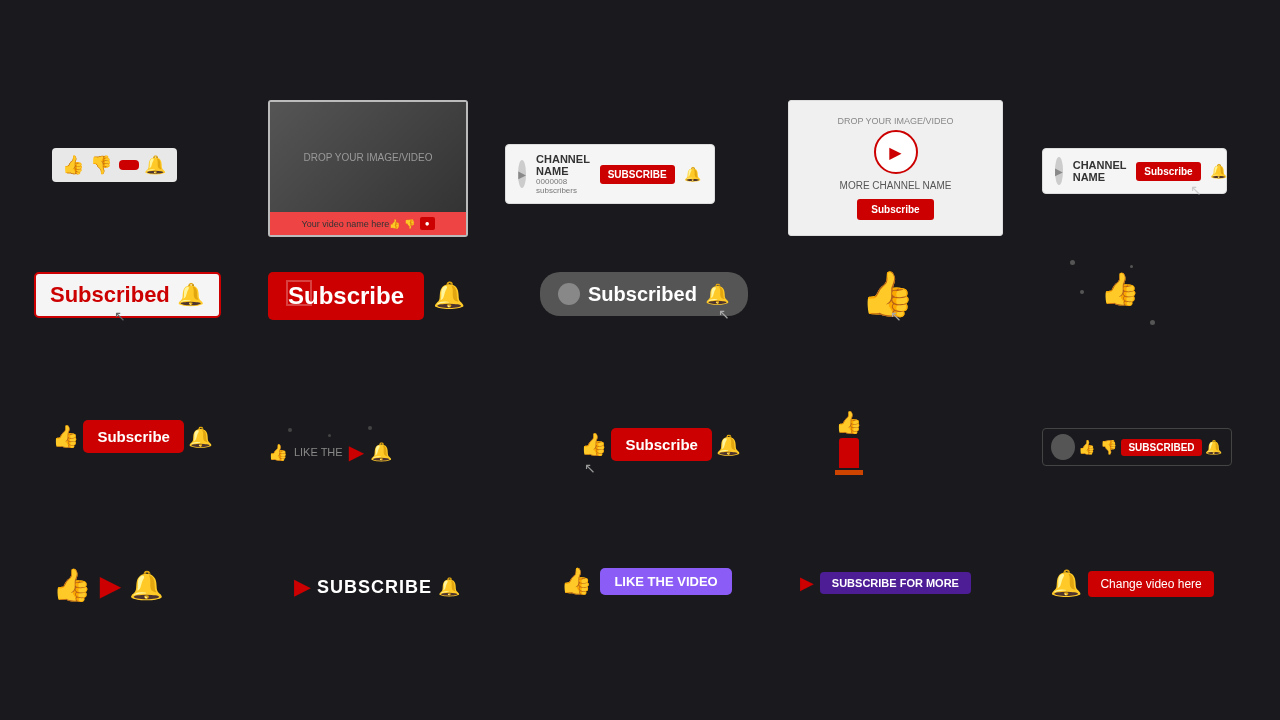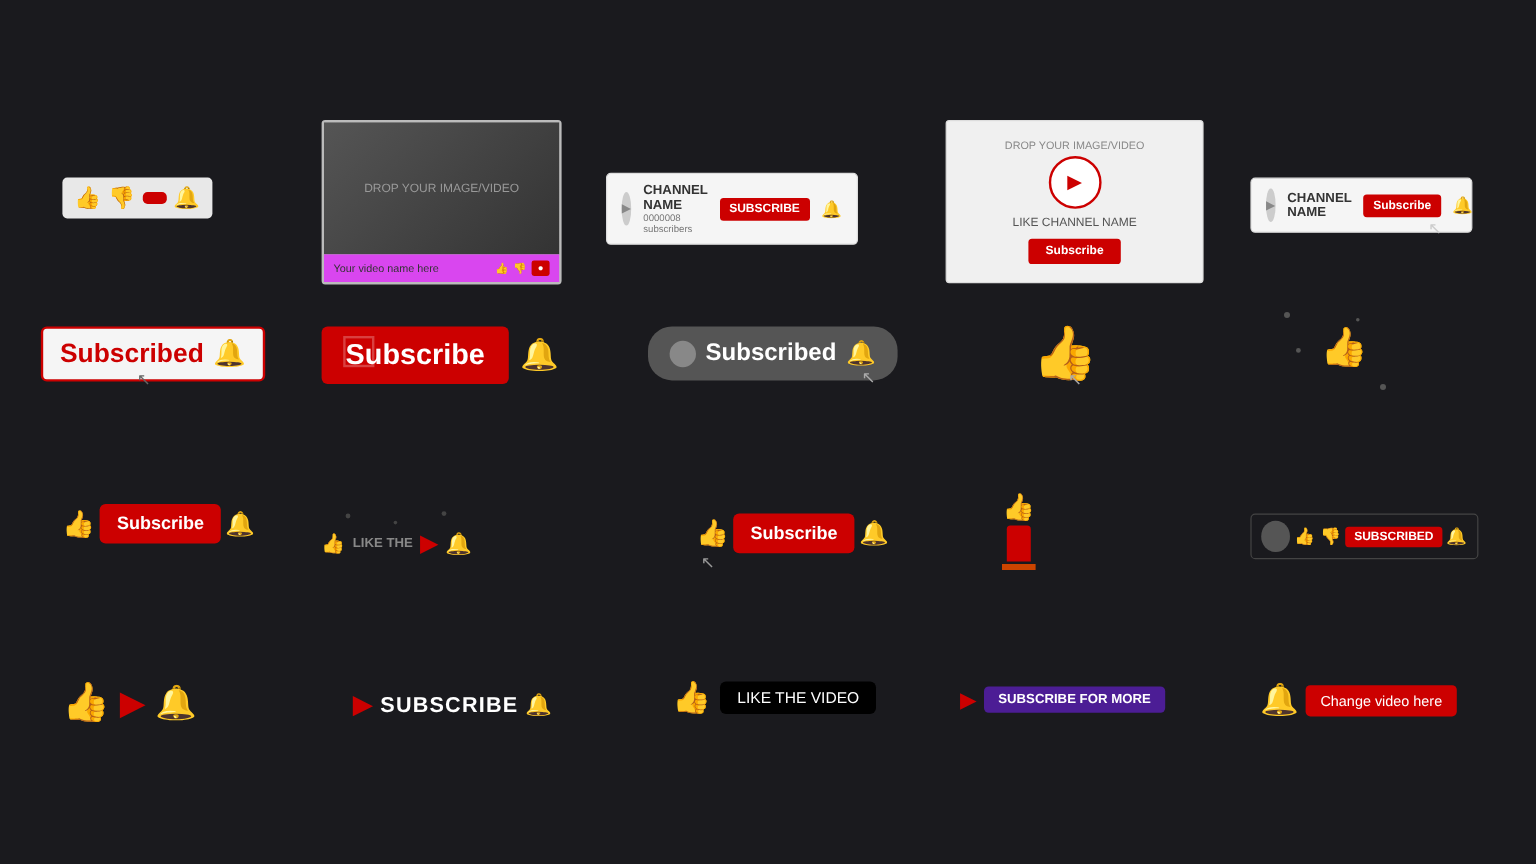--- a/index.html
+++ b/index.html
@@ -31,23 +31,23 @@
     .video-card {
       background: #ccc; border: 2px solid #bbb; border-radius: 3px;
       width: 200px; padding: 0;
     }
     .video-card-top {
       background: linear-gradient(135deg, #555 0%, #333 100%);
       height: 110px; display: flex; align-items: center; justify-content: center;
       color: #888; font-size: 11px; text-align: center;
     }
     .video-card-bottom {
-      background: #d946ef; padding: 5px 8px;
+      background: #ef4444; padding: 5px 8px;
       font-size: 9px; color: #333;
-      display: flex; align-items: center; justify-content: space-between;
+      display: flex; align-items: center; justify-content: center;
     }
     .video-bottom-icons { display: flex; gap: 4px; align-items: center; }
 
     
     .channel-bar {
       background: #f5f5f5; border: 1px solid #ddd; border-radius: 4px;
       display: flex; align-items: center; padding: 8px 12px; gap: 10px;
       width: 210px;
     }
     .channel-circle {
@@ -137,22 +137,22 @@
     }
     .bell-white { color: white; font-size: 18px; }
 
     .like-the-video {
       display: flex; align-items: center; gap: 8px;
     }
     .like-btn-blue {
       color: #1a73e8; font-size: 26px;
     }
     .like-video-label {
-      background: #000000; color: white; padding: 6px 14px;
-      border-radius: 5px; font-size: 13px; font-weight: normal;
+      background: #8b5cf6; color: white; padding: 6px 14px;
+      border-radius: 5px; font-size: 13px; font-weight: bold;
     }
 
     .subscribe-for-more {
       display: flex; align-items: center; gap: 6px;
     }
     .yt-icon-sm { color: #cc0000; font-size: 18px; }
     .sub-more-label {
       background: #4c1d95; color: white; padding: 5px 12px;
       border-radius: 4px; font-size: 11px; font-weight: bold;
     }
@@ -219,21 +219,21 @@
     </div>
     <button class="subscribe-btn-sm">SUBSCRIBE</button>
     <span class="bell-sm">🔔</span>
   </div>
 </div>
 
 <div class="elem" style="left:788px; top:100px;">
   <div class="yt-channel-card">
     <div style="font-size:9px;color:#888;margin-bottom:4px;">DROP YOUR IMAGE/VIDEO</div>
     <div class="yt-play-icon"></div>
-    <div class="yt-channel-name">LIKE CHANNEL NAME</div>
+    <div class="yt-channel-name">MORE CHANNEL NAME</div>
     <button class="subscribe-btn-yt">Subscribe</button>
   </div>
 </div>
 
 <div class="elem" style="left:1042px; top:148px;">
   <div class="channel-bar-dark">
     <div class="channel-circle">
       <span style="color:#888;font-size:10px;">▶</span>
     </div>
     <div class="channel-info">
@@ -293,21 +293,21 @@
   <div class="subscribe-with-like">
     <span class="like-blue">👍</span>
     <button class="subscribe-pill">Subscribe</button>
     <span class="bell-red">🔔</span>
   </div>
 </div>
 
 <div class="elem" style="left:268px; top:440px;">
   <div style="display:flex;align-items:center;gap:6px;">
     <span style="color:#1a73e8;font-size:16px;">👍</span>
-    <span style="color:#888;font-size:11px;font-weight:bold;">LIKE THE</span>
+    <span style="color:#888;font-size:11px;font-weight:normal;">LIKE THE</span>
     <span style="color:#cc0000;font-size:20px;">▶</span>
     <span style="color:#aaa;font-size:18px;">🔔</span>
   </div>
 
   <div style="position:absolute;left:20px;top:-12px;width:4px;height:4px;border-radius:50%;background:#444;"></div>
   <div style="position:absolute;left:60px;top:-6px;width:3px;height:3px;border-radius:50%;background:#444;"></div>
   <div style="position:absolute;left:100px;top:-14px;width:4px;height:4px;border-radius:50%;background:#444;"></div>
 </div>
 
 <div class="elem" style="left:580px; top:428px;">

